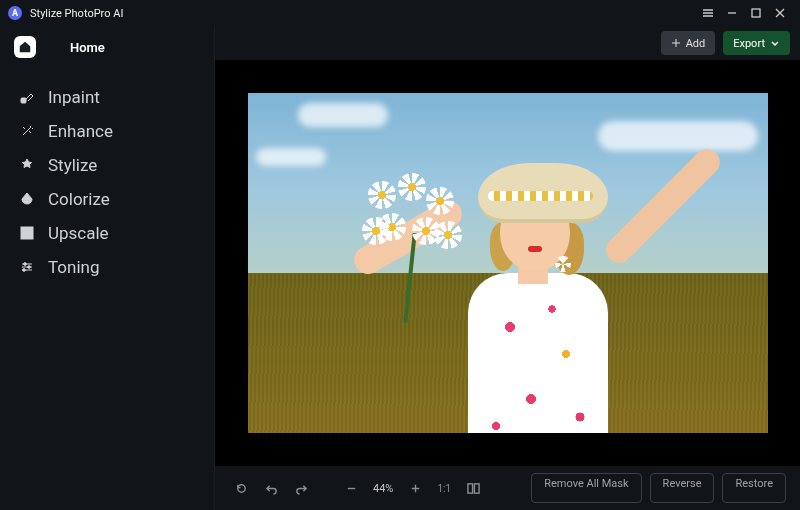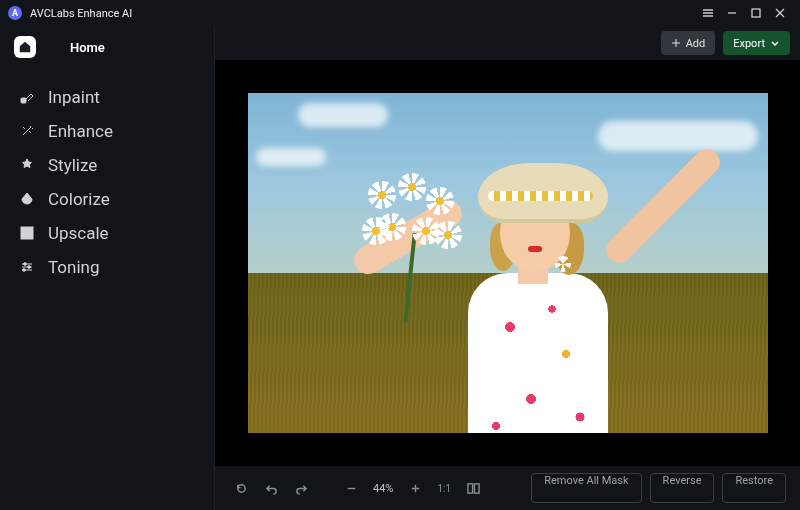--- a/index.html
+++ b/index.html
@@ -131,32 +131,32 @@
   .bb-group { display: flex; align-items: center; gap: 6px; }
   .bb-icon {
     width: 24px; height: 24px; display:flex;align-items:center;justify-content:center;
     cursor: pointer; color:#8a8f96; border-radius:3px;
   }
   .bb-icon svg { width: 13px; height: 13px; stroke:#8a8f96; fill:none; stroke-width:1.5; }
   .bb-sep { width: 14px; }
   .zoom-pct { font-size: 11px; color:#c0c4c9; padding: 0 4px; }
   .bb-spacer { flex: 1; }
   .ghost-btn {
-    height: 30px; padding: 0 12px;
-    display: flex; align-items: flex-start;
+    height: 30px; padding: 12px 12px;
+    display: flex; align-items: flex-end;
     border: 1px solid #3a3f46; border-radius: 4px;
     font-size: 11px; color: #9ea3a9; cursor: pointer;
   }
 </style>
 </head>
 <body>
 
 <div class="titlebar">
   <div class="logo">A</div>
-  <div class="title">AVCLabs Enhance AI</div>
+  <div class="title">Stylize PhotoPro AI</div>
   <div class="spacer"></div>
   <div class="win-btn">
     <svg viewBox="0 0 12 12">
         <path d="M1 3h10M1 6h10M1 9h10"></path>
       </svg>
   </div>
   <div class="win-btn">
     <svg viewBox="0 0 12 12">
         <path d="M2 6h8"></path>
       </svg>

